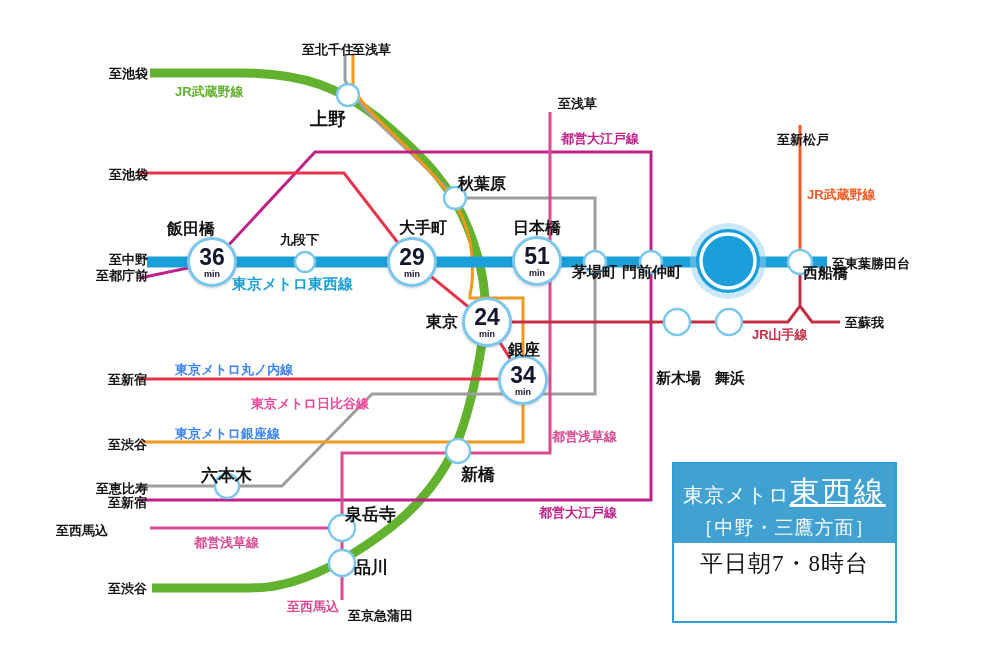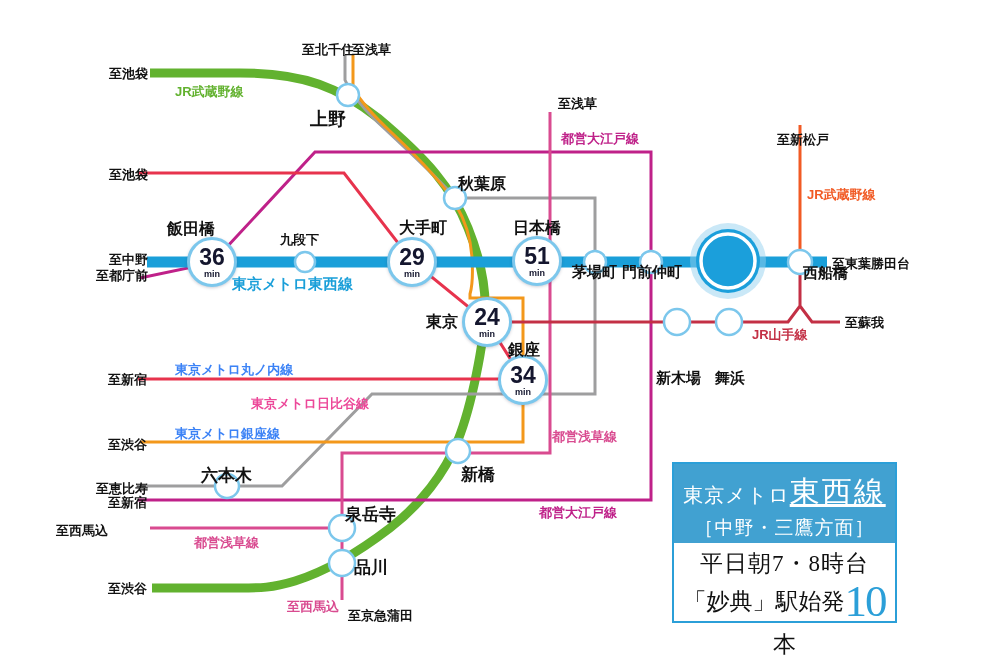--- a/index.html
+++ b/index.html
@@ -154,17 +154,16 @@
   <div class="lbl ep" style="right:853px;top:580px">至渋谷</div>
   <div class="lbl ep" style="left:348px;top:607px">至京急蒲田</div>
 
   <div class="legend">
     <div class="legend-header">
       <div><span class="legend-op">東京メトロ</span><span class="legend-line">東西線</span></div>
       <div class="legend-dir">［中野・三鷹方面］</div>
     </div>
     <div class="legend-body">
       <div class="legend-sched">平日朝7・8時台</div>
-      <div class="legend-serv"><span>「妙典」駅始発</span><span class="legend-num">10</span><span>本</span></div>
     </div>
   </div>
 
 </div>
 
 </body></html>

